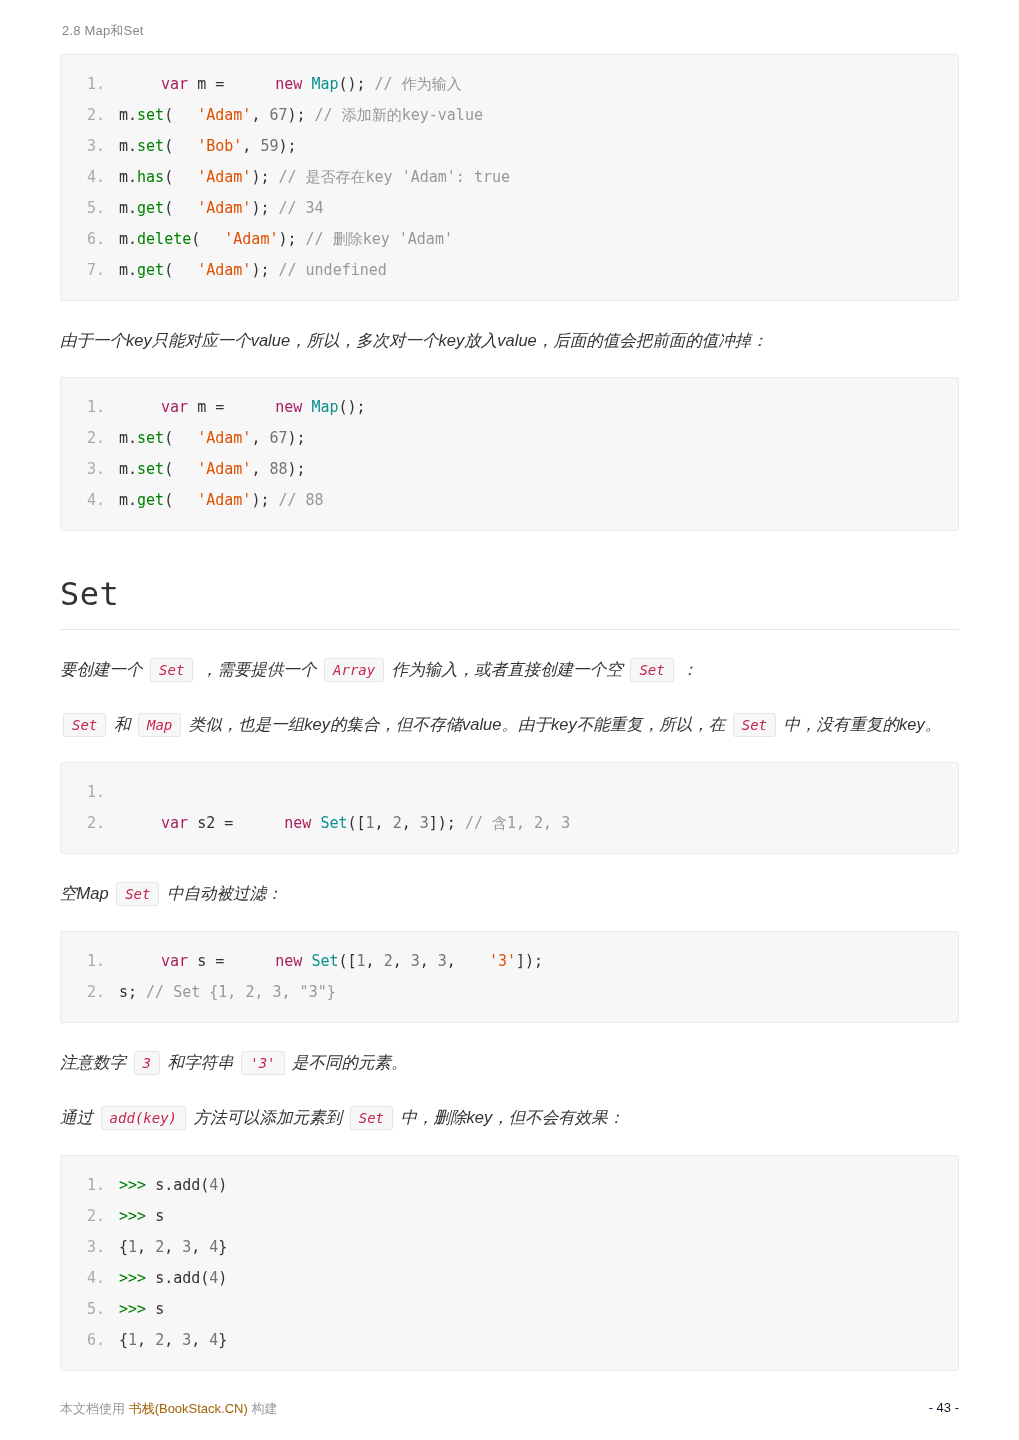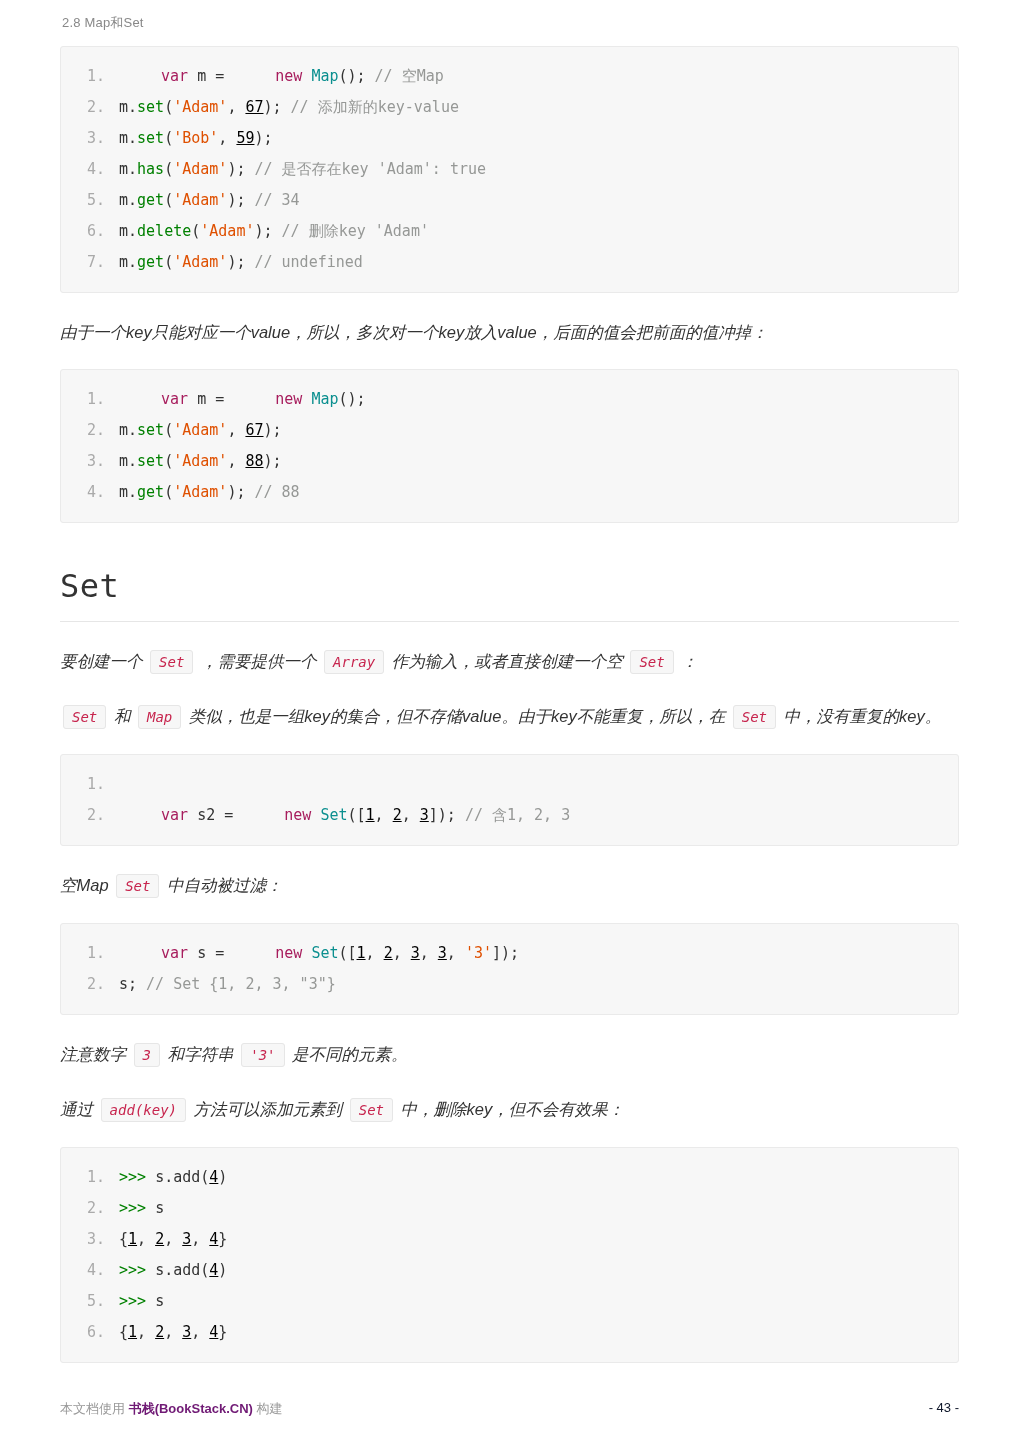--- a/index.html
+++ b/index.html
@@ -11,21 +11,21 @@
     width: 1019px;
     min-height: 1440px;
     font-family: "Liberation Sans", sans-serif;
     color: #333333;
     position: relative;
   }
   .page {
     width: 1019px;
     min-height: 1440px;
     box-sizing: border-box;
-    padding: 14px 60px 0 60px;
+    padding: 22px 60px 0 60px;
     position: relative;
   }
   .header-bc {
     font-size: 13px;
     color: #888888;
     letter-spacing: 0.2px;
     margin: 0 0 14px 2px;
   }
   
   .code-block {
@@ -50,22 +50,22 @@
     color: #aaaaaa;
     padding-right: 14px;
     box-sizing: border-box;
     user-select: none;
   }
   .code-content {
     white-space: pre;
     color: #333333;
   }
   .kw { color: #a71d5d; margin-left: 42px; }
-  .str { color: #df5000; }
-  .num { color: #000000; text-decoration: underline; }
+  .str { color: #df5000; margin-left: 24px; }
+  .num { color: #737373; }
   .cmt { color: #969896; }
   .green { color: #008000; }
   .teal { color: #0b8f8f; }
   p.para {
     font-size: 16.5px;
     line-height: 30px;
     color: #333333;
     margin: 24px 0 22px 0;
     font-style: italic;
   }
@@ -94,35 +94,35 @@
     position: absolute;
     left: 60px;
     right: 60px;
     bottom: 22px;
     display: flex;
     justify-content: space-between;
     font-size: 13px;
     color: #999999;
   }
   .footer a {
-    color: #701a75;
-    font-weight: bold;
+    color: #a16207;
+    font-weight: normal;
     text-decoration: none;
   }
   .footer .pg { color: #0f172a; }
 </style>
 </head>
 <body>
 
 <div class="page">
 
   <div class="header-bc">2.8 Map和Set</div>
 
   <div class="code-block" id="code1">
-      <div class="code-line"><span class="ln">1.</span><span class="code-content"><span class="kw">var </span><span>m </span><span>= </span><span class="kw">new </span><span class="teal">Map</span><span>(); </span><span class="cmt">// 空Map</span></span></div>
+      <div class="code-line"><span class="ln">1.</span><span class="code-content"><span class="kw">var </span><span>m </span><span>= </span><span class="kw">new </span><span class="teal">Map</span><span>(); </span><span class="cmt">// 作为输入</span></span></div>
       <div class="code-line"><span class="ln">2.</span><span class="code-content"><span>m.</span><span class="green">set</span><span>(</span><span class="str">'Adam'</span><span>, </span><span class="num">67</span><span>); </span><span class="cmt">// 添加新的key-value</span></span></div>
       <div class="code-line"><span class="ln">3.</span><span class="code-content"><span>m.</span><span class="green">set</span><span>(</span><span class="str">'Bob'</span><span>, </span><span class="num">59</span><span>);</span></span></div>
       <div class="code-line"><span class="ln">4.</span><span class="code-content"><span>m.</span><span class="green">has</span><span>(</span><span class="str">'Adam'</span><span>); </span><span class="cmt">// 是否存在key 'Adam': true</span></span></div>
       <div class="code-line"><span class="ln">5.</span><span class="code-content"><span>m.</span><span class="green">get</span><span>(</span><span class="str">'Adam'</span><span>); </span><span class="cmt">// 34</span></span></div>
       <div class="code-line"><span class="ln">6.</span><span class="code-content"><span>m.</span><span class="green">delete</span><span>(</span><span class="str">'Adam'</span><span>); </span><span class="cmt">// 删除key 'Adam'</span></span></div>
       <div class="code-line"><span class="ln">7.</span><span class="code-content"><span>m.</span><span class="green">get</span><span>(</span><span class="str">'Adam'</span><span>); </span><span class="cmt">// undefined</span></span></div>
     </div>
 
   <p class="para">由于一个key只能对应一个value，所以，多次对一个key放入value，后面的值会把前面的值冲掉：</p>
 

